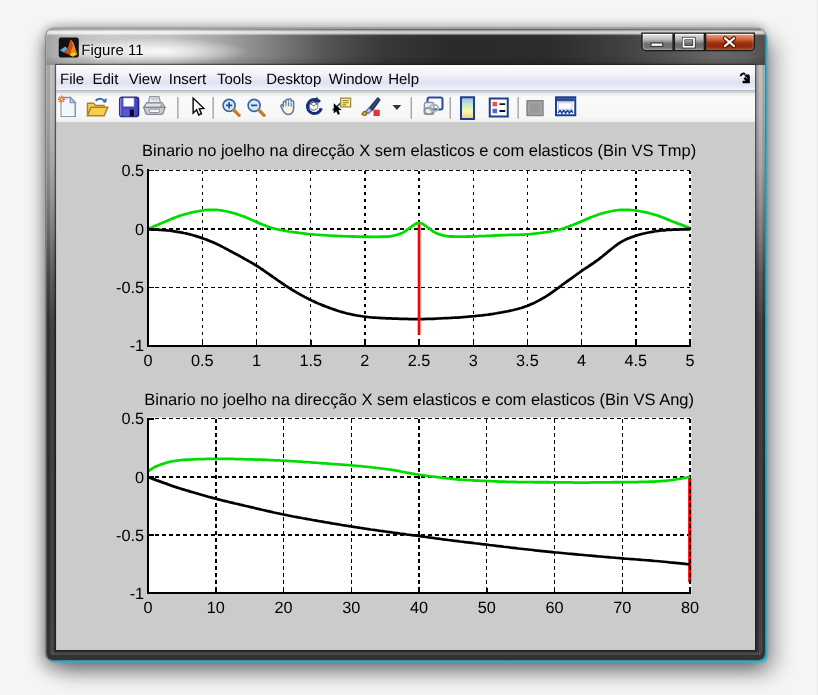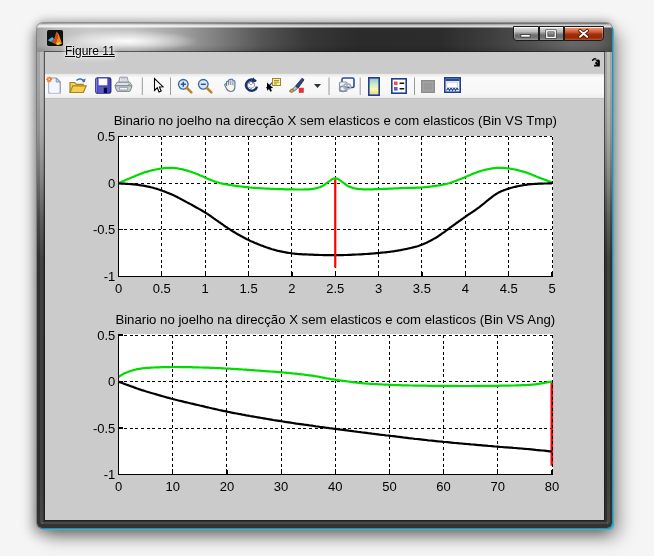--- a/index.html
+++ b/index.html
@@ -2,21 +2,21 @@
 <html><head><meta charset="utf-8"><style>
 *{margin:0;padding:0;box-sizing:border-box}
 html,body{width:654px;height:556px;background:#f5f5f5;font-family:"Liberation Sans",sans-serif;overflow:hidden;position:relative}
 #win{position:absolute;left:37px;top:23px;width:575px;height:505px;border-radius:6px 6px 5px 5px;
 background:linear-gradient(180deg,#ababab 0,#a2a2a2 60px,#909090 110px,#717171 150px,#474747 195px,#313131 235px,#2c2c2c 450px,#333 100%);
 box-shadow:0 0 0 1px rgba(75,75,75,.40),2px 2px 0 #2fb5d6,-5px 6px 12px rgba(0,0,0,.28),7px 9px 18px rgba(0,0,0,.40),0 -3px 8px rgba(0,0,0,.22);}
 #titlebar{position:absolute;left:0;top:0;width:575px;height:29px;border-radius:6px 6px 0 0;
 background:linear-gradient(180deg,rgba(90,90,90,.5) 0,rgba(255,255,255,.7) 2px,rgba(255,255,255,.8) 3.5px,rgba(255,255,255,0) 5.5px,rgba(0,0,0,0) 75%,rgba(0,0,0,.15) 100%),
 radial-gradient(ellipse 100px 15px at 90px 18px,rgba(255,255,255,.95),rgba(255,255,255,0) 72%),
 linear-gradient(90deg,#a2a2a2 0%,#bcbcbc 3%,#cacaca 9%,#c2c2c2 17%,#a6a6a6 24%,#818181 31%,#555 39%,#383838 47%,#2b2b2b 56%,#2c2c2c 70%,#3e3e3e 79%,#525252 86%,#676767 93%,#606060 97.5%,#4f4f4f 100%);}
-#wtitle{position:absolute;left:28px;top:21px;font-size:12px;color:#000;z-index:5;text-shadow:0 0 3px #fff,0 0 5px #fff,0 0 7px rgba(255,255,255,.9);text-decoration:underline;}
+#wtitle{position:absolute;left:28px;top:10px;font-size:12px;color:#000;z-index:5;text-shadow:0 0 3px #fff,0 0 5px #fff,0 0 7px rgba(255,255,255,.9);}
 #client{position:absolute;left:8px;top:29px;width:559px;height:468px;background:#cbcbcb;outline:1px solid rgba(20,20,20,.55);}
 #menubar{position:absolute;left:0;top:0;width:559px;height:21px;background:linear-gradient(180deg,#fdfdfe 0,#f2f3fa 35%,#dfe2f2 70%,#e8eaf6 88%,#f4f5fb 100%);border-bottom:1px solid #b9bccb;}
 #menubar span{position:absolute;top:4px;font-size:12px;color:#000}
 #toolbar{position:absolute;left:0;top:21px;width:559px;height:26px;background:linear-gradient(180deg,#e8e8e8 0,#fafafa 15%,#f7f7f7 80%,#ededed 100%);border-top:1px solid #cfcfcf;border-bottom:1px solid #c2c2c2;}
 #canvas{position:absolute;left:0;top:47px;width:559px;height:421px;background:#cbcbcb;}
 .btn{position:absolute;top:2.5px;height:15.8px;border:1px solid #1b1b1b;}
 #bmin{left:476px;width:25.5px;border-radius:0 0 0 4px;background:linear-gradient(180deg,#e8e8e8 0,#bdbdbd 35%,#8a8a8a 52%,#6e6e6e 62%,#757575 85%,#9c9c9c 100%);box-shadow:inset 0 1px 0 rgba(255,255,255,.85),inset 1px 0 0 rgba(255,255,255,.3);}
 #bmax{left:501.5px;width:25px;background:linear-gradient(180deg,#e4e4e4 0,#b9b9b9 35%,#888 52%,#6c6c6c 62%,#737373 85%,#999 100%);box-shadow:inset 0 1px 0 rgba(255,255,255,.8);}
 #bclose{left:526.5px;width:40.5px;border-radius:0 0 4px 0;background:linear-gradient(180deg,#f2a88e 0,#d96c44 30%,#bc431d 48%,#9c300f 55%,#93290c 80%,#b5522a 100%);box-shadow:inset 0 1px 0 rgba(255,255,255,.75),inset -1px 0 0 rgba(255,255,255,.25);}
 svg.ov{position:absolute;left:0;top:0;z-index:30}
@@ -29,20 +29,30 @@
 <div id="win">
   <div id="titlebar"></div>
   <div style="position:absolute;left:2.5px;top:29px;bottom:4px;width:3px;background:linear-gradient(180deg,rgba(255,255,255,.28),rgba(255,255,255,.08) 45%,rgba(255,255,255,.10));border-radius:0 0 0 3px"></div>
   <div style="position:absolute;right:2.5px;top:29px;bottom:4px;width:3px;background:linear-gradient(180deg,rgba(255,255,255,.30),rgba(255,255,255,.08) 45%,rgba(255,255,255,.10));border-radius:0 0 3px 0"></div>
   <div style="position:absolute;left:4px;right:4px;bottom:4px;height:2.5px;background:rgba(255,255,255,.11)"></div>
   <div id="wtitle">Figure 11</div>
   <div class="btn" id="bmin"></div>
     <div class="btn" id="bmax"></div>
     <div class="btn" id="bclose"></div>
   <div id="client">
+    <div id="menubar">
+      <span style="left:3px">File</span>
+        <span style="left:29px">Edit</span>
+        <span style="left:58px">View</span>
+        <span style="left:90px">Insert</span>
+        <span style="left:128.5px">Tools</span>
+        <span style="left:168px">Desktop</span>
+        <span style="left:218px">Window</span>
+        <span style="left:265.5px">Help</span>
+    </div>
     <div id="toolbar"></div>
     <div id="canvas"></div>
   </div>
 </div>
 <div id="plotbg1"></div>
 <div id="plotbg2"></div>
 <svg class="ov" width="654" height="556" viewBox="0 0 654 556">
 <g transform="translate(47,30) scale(0.89)">
       <rect width="18" height="18" rx="2" fill="#111"></rect>
       <path d="M1 11.5 L5.8 8 L8 10 L4.6 13.4 Z" fill="#47b4e8"></path>

